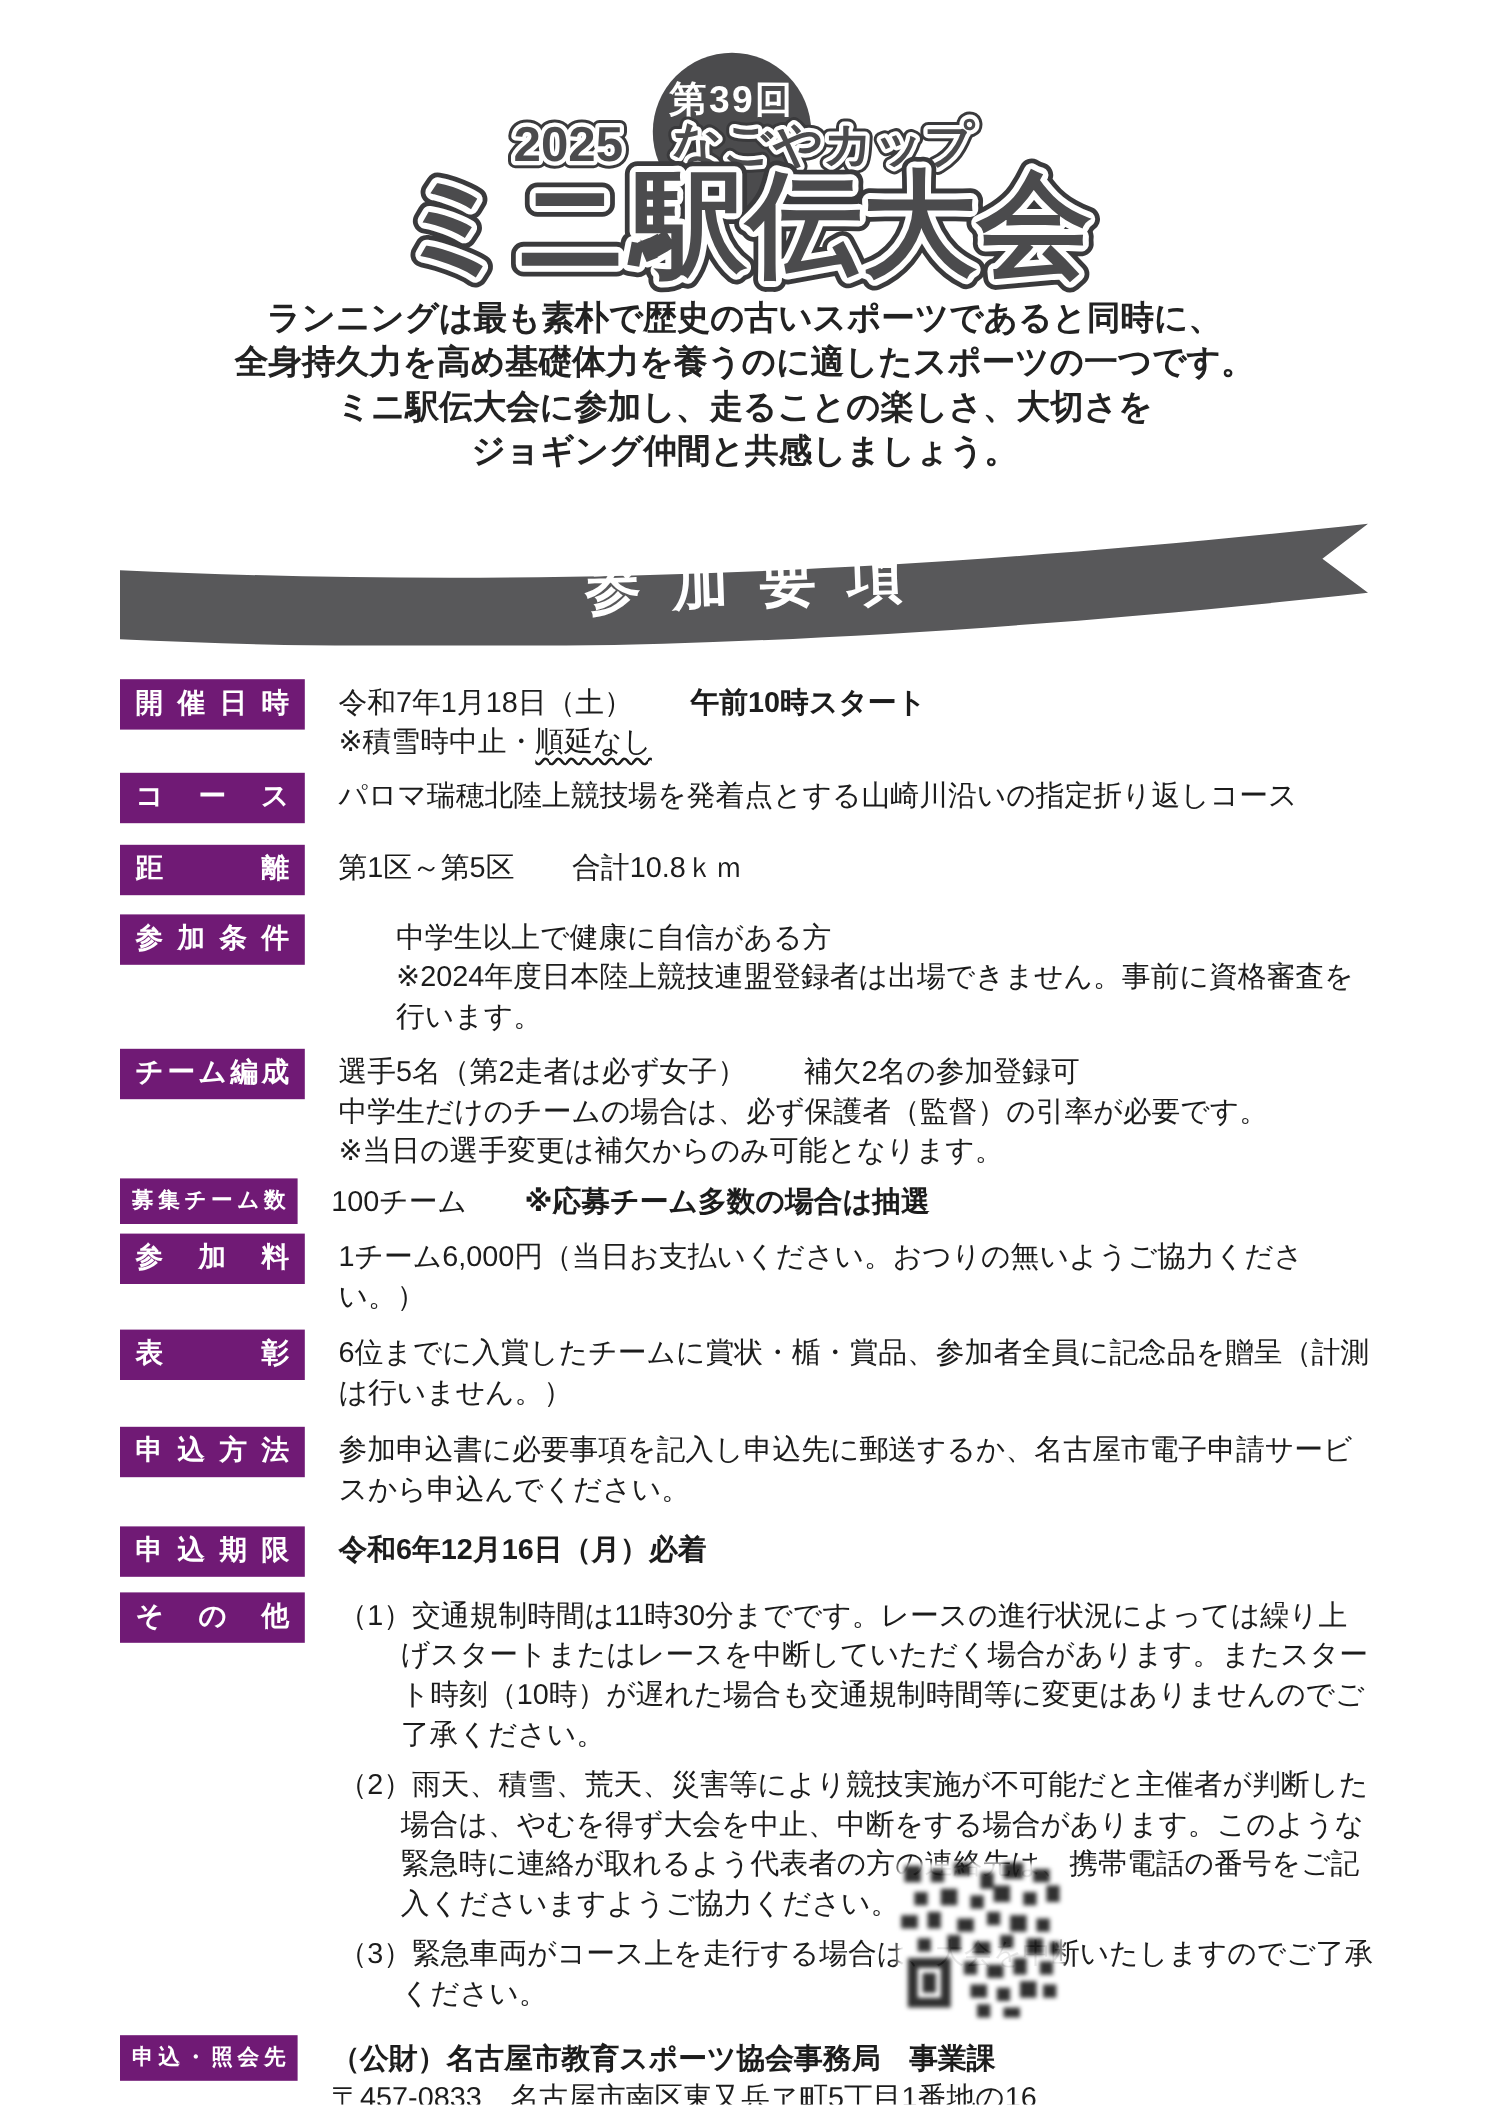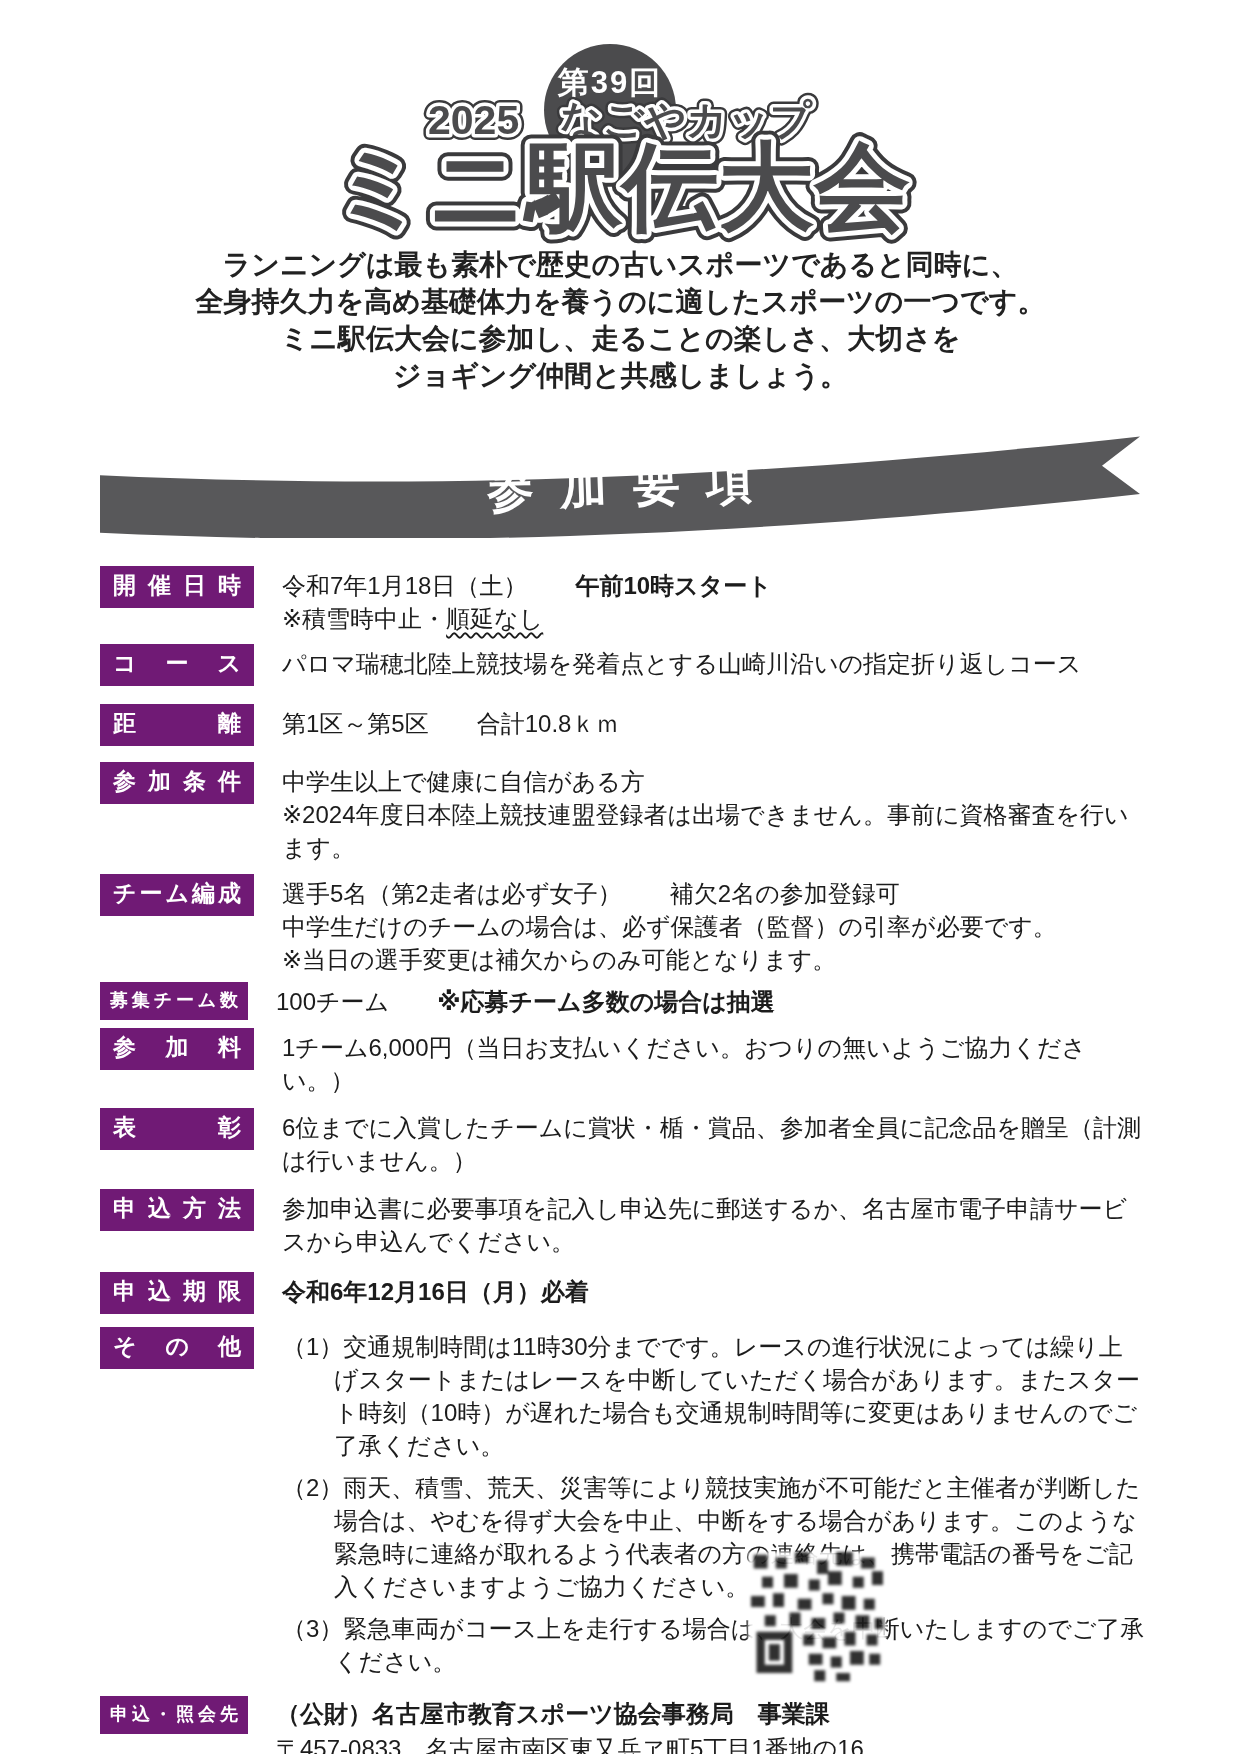--- a/index.html
+++ b/index.html
@@ -25,28 +25,28 @@
   .banner-text{position:absolute;left:0;top:27px;width:100%;text-align:center;color:#ffffff;font-size:47px;font-weight:700;letter-spacing:26px;transform:rotate(-2deg);text-indent:26px;}
 
   
   .sections{position:absolute;left:100px;top:566px;width:1045px;}
   .row{display:flex;align-items:flex-start;}
   .label{flex:0 0 128px;background:#701a75;color:#ffffff;font-size:23px;font-weight:700;padding:4px 13px 7px;text-align:justify;text-align-last:justify;}
   .label.small{font-size:18px;padding:6px 10px 8px;}
   .content{margin-left:28px;width:885px;font-size:24px;line-height:33px;padding-top:3px;color:#1c1c1c;}
   .b{font-weight:700;}
   .wavy{text-decoration:underline;text-decoration-style:wavy;text-decoration-thickness:2px;text-underline-offset:5px;text-align:center;}
-  .gap8{margin-bottom:8px;}.gap10{margin-bottom:10px;}.gap11{margin-bottom:11px;}
+  .gap8{margin-bottom:8px;}.gap10{margin-bottom:10px;gap:48px;}.gap11{margin-bottom:11px;}
   .gap12{margin-bottom:12px;}.gap13{margin-bottom:13px;}.gap14{margin-bottom:14px;}
   .gap16{margin-bottom:16px;}.gap18{margin-bottom:18px;}.gap6{margin-bottom:6px;}.gap9{margin-bottom:9px;}
   .hang{padding-left:52px;text-indent:-52px;margin-bottom:9px;}
   .hang:last-child{margin-bottom:0;}
 
   
-  .contact-org{font-weight:700;font-family:Liberation Mono, monospace;}
+  .contact-org{font-weight:700;}
   .qr{position:absolute;left:748px;top:1552px;width:138px;height:132px;filter:blur(1.6px);opacity:0.9;}
 </style>
 </head>
 <body>
 
 <div class="page">
 
   <div class="badge-circle"></div>
   <div class="badge-text">第39回</div>
 

